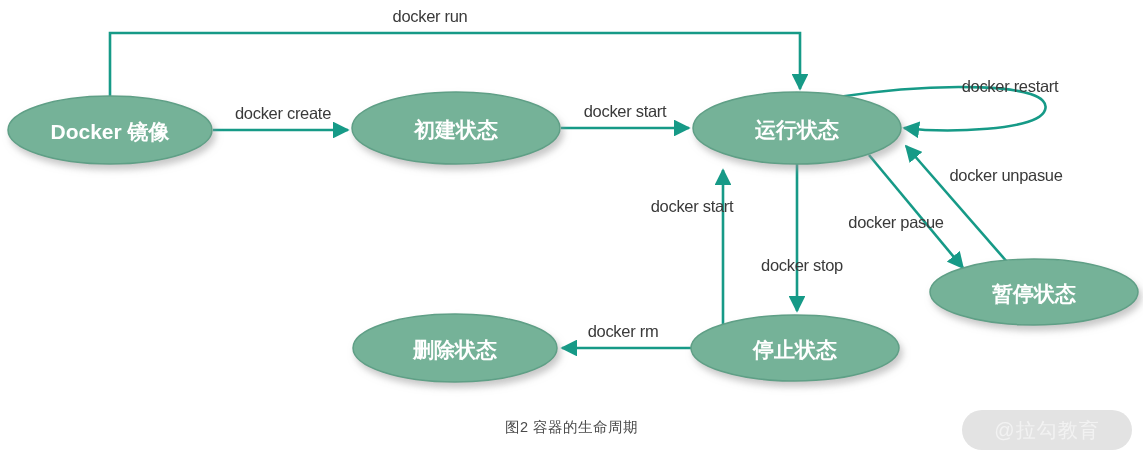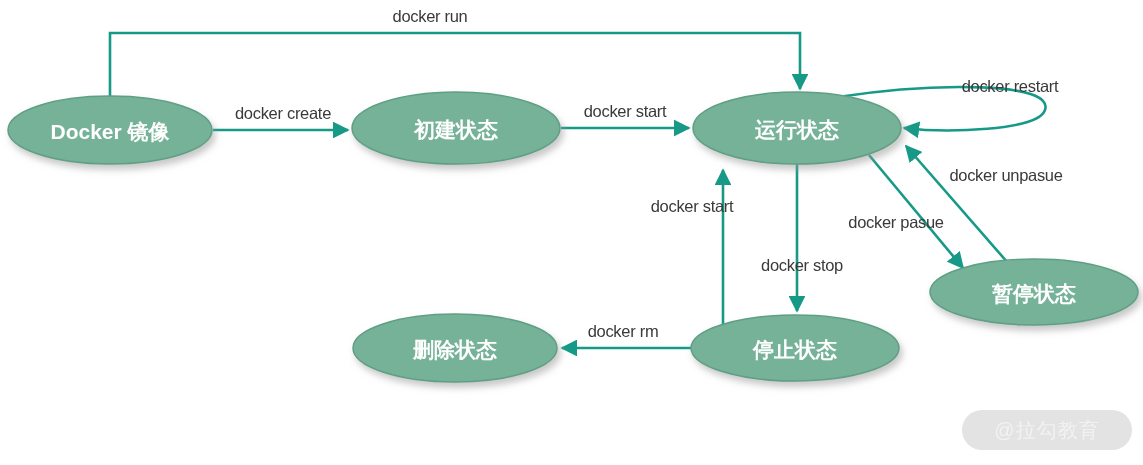--- a/index.html
+++ b/index.html
@@ -147,18 +147,19 @@
       <text class="edge-label" x="625" y="111">docker start</text>
       <text class="edge-label" x="1010" y="86">docker restart</text>
       <text class="edge-label" x="896" y="222">docker pasue</text>
       <text class="edge-label" x="1006" y="175">docker unpasue</text>
       <text class="edge-label" x="802" y="265">docker stop</text>
       <text class="edge-label" x="692" y="206">docker start</text>
       <text class="edge-label" x="623" y="331">docker rm</text>
     </g>
   </svg>
 
+  <div class="caption">图2 容器的生命周期</div>
 
   <div class="watermark">
     <span>@拉勾教育</span>
   </div>
 
 </div>
 
 </body></html>

